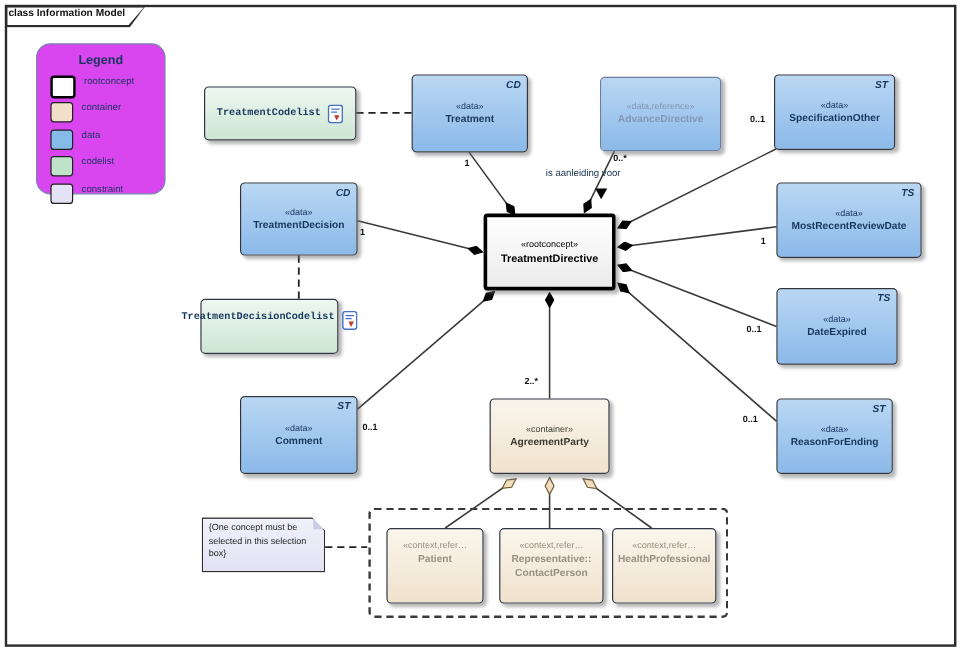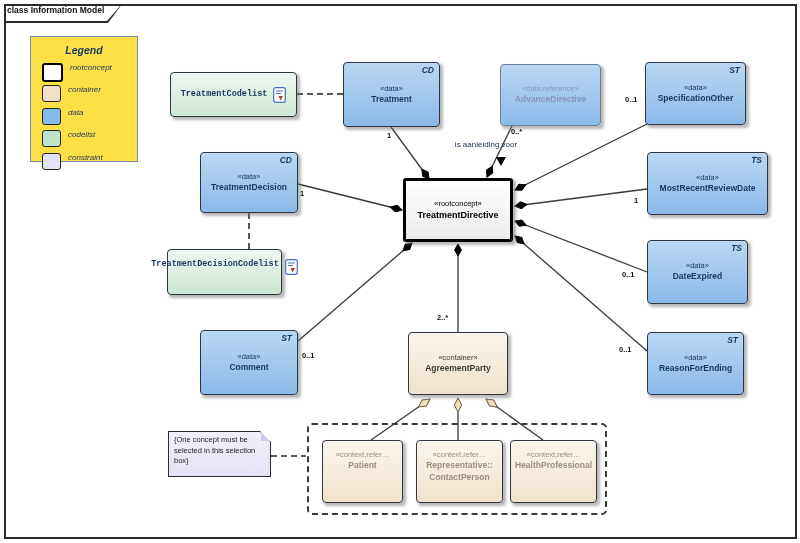--- a/index.html
+++ b/index.html
@@ -5,22 +5,22 @@
   html,body{margin:0;padding:0;width:800px;height:543px;overflow:hidden;background:#fff;
     font-family:"Liberation Sans",sans-serif;}
   .canvas{position:relative;width:800px;height:543px;background:#fff;}
   .frame{position:absolute;left:4px;top:4px;width:789px;height:531px;border:2px solid #2b2b2b;}
   .tab{position:absolute;left:4px;top:4px;width:118px;height:19px;
     clip-path:polygon(0 0,100% 0,calc(100% - 14px) 100%,0 100%);background:#2b2b2b;z-index:5;}
   .tab-inner{position:absolute;left:2px;top:2px;width:114px;height:15px;
     clip-path:polygon(0 0,100% 0,calc(100% - 13px) 100%,0 100%);background:#fff;}
   .tab-label{position:absolute;left:7px;top:5px;font-size:8.5px;font-weight:bold;color:#111;z-index:6;}
 
-  .legend{position:absolute;left:30px;top:36px;width:106px;height:124px;background:#fde047;
-    border:1px solid #7a86ad;border-radius:0;z-index:3;font-style:italic;}
+  .legend{position:absolute;left:30px;top:36px;width:106px;height:124px;background:#d946ef;
+    border:1px solid #7a86ad;border-radius:12px;z-index:3;}
   .legend-title{display:block;text-align:center;margin-top:7px;font-size:10.5px;font-weight:bold;color:#17365d;}
   .legend-row{display:flex;align-items:flex-start;gap:7px;margin:6.5px 0 0 11px;height:16px;}
   .swatch{width:17px;height:15px;border:1.5px solid #222;border-radius:3px;background:#fff;flex:0 0 auto;}
   .swatch.thick{border:2.5px solid #000;}
   .legend-label{font-size:8px;color:#17365d;}
 
   .node{position:absolute;border:1.3px solid #2e3440;border-radius:4px;
     box-shadow:2.5px 2.5px 3px rgba(110,110,110,.5);
     display:flex;flex-direction:column;align-items:center;justify-content:center;
     text-align:center;z-index:2;box-sizing:border-box;}

